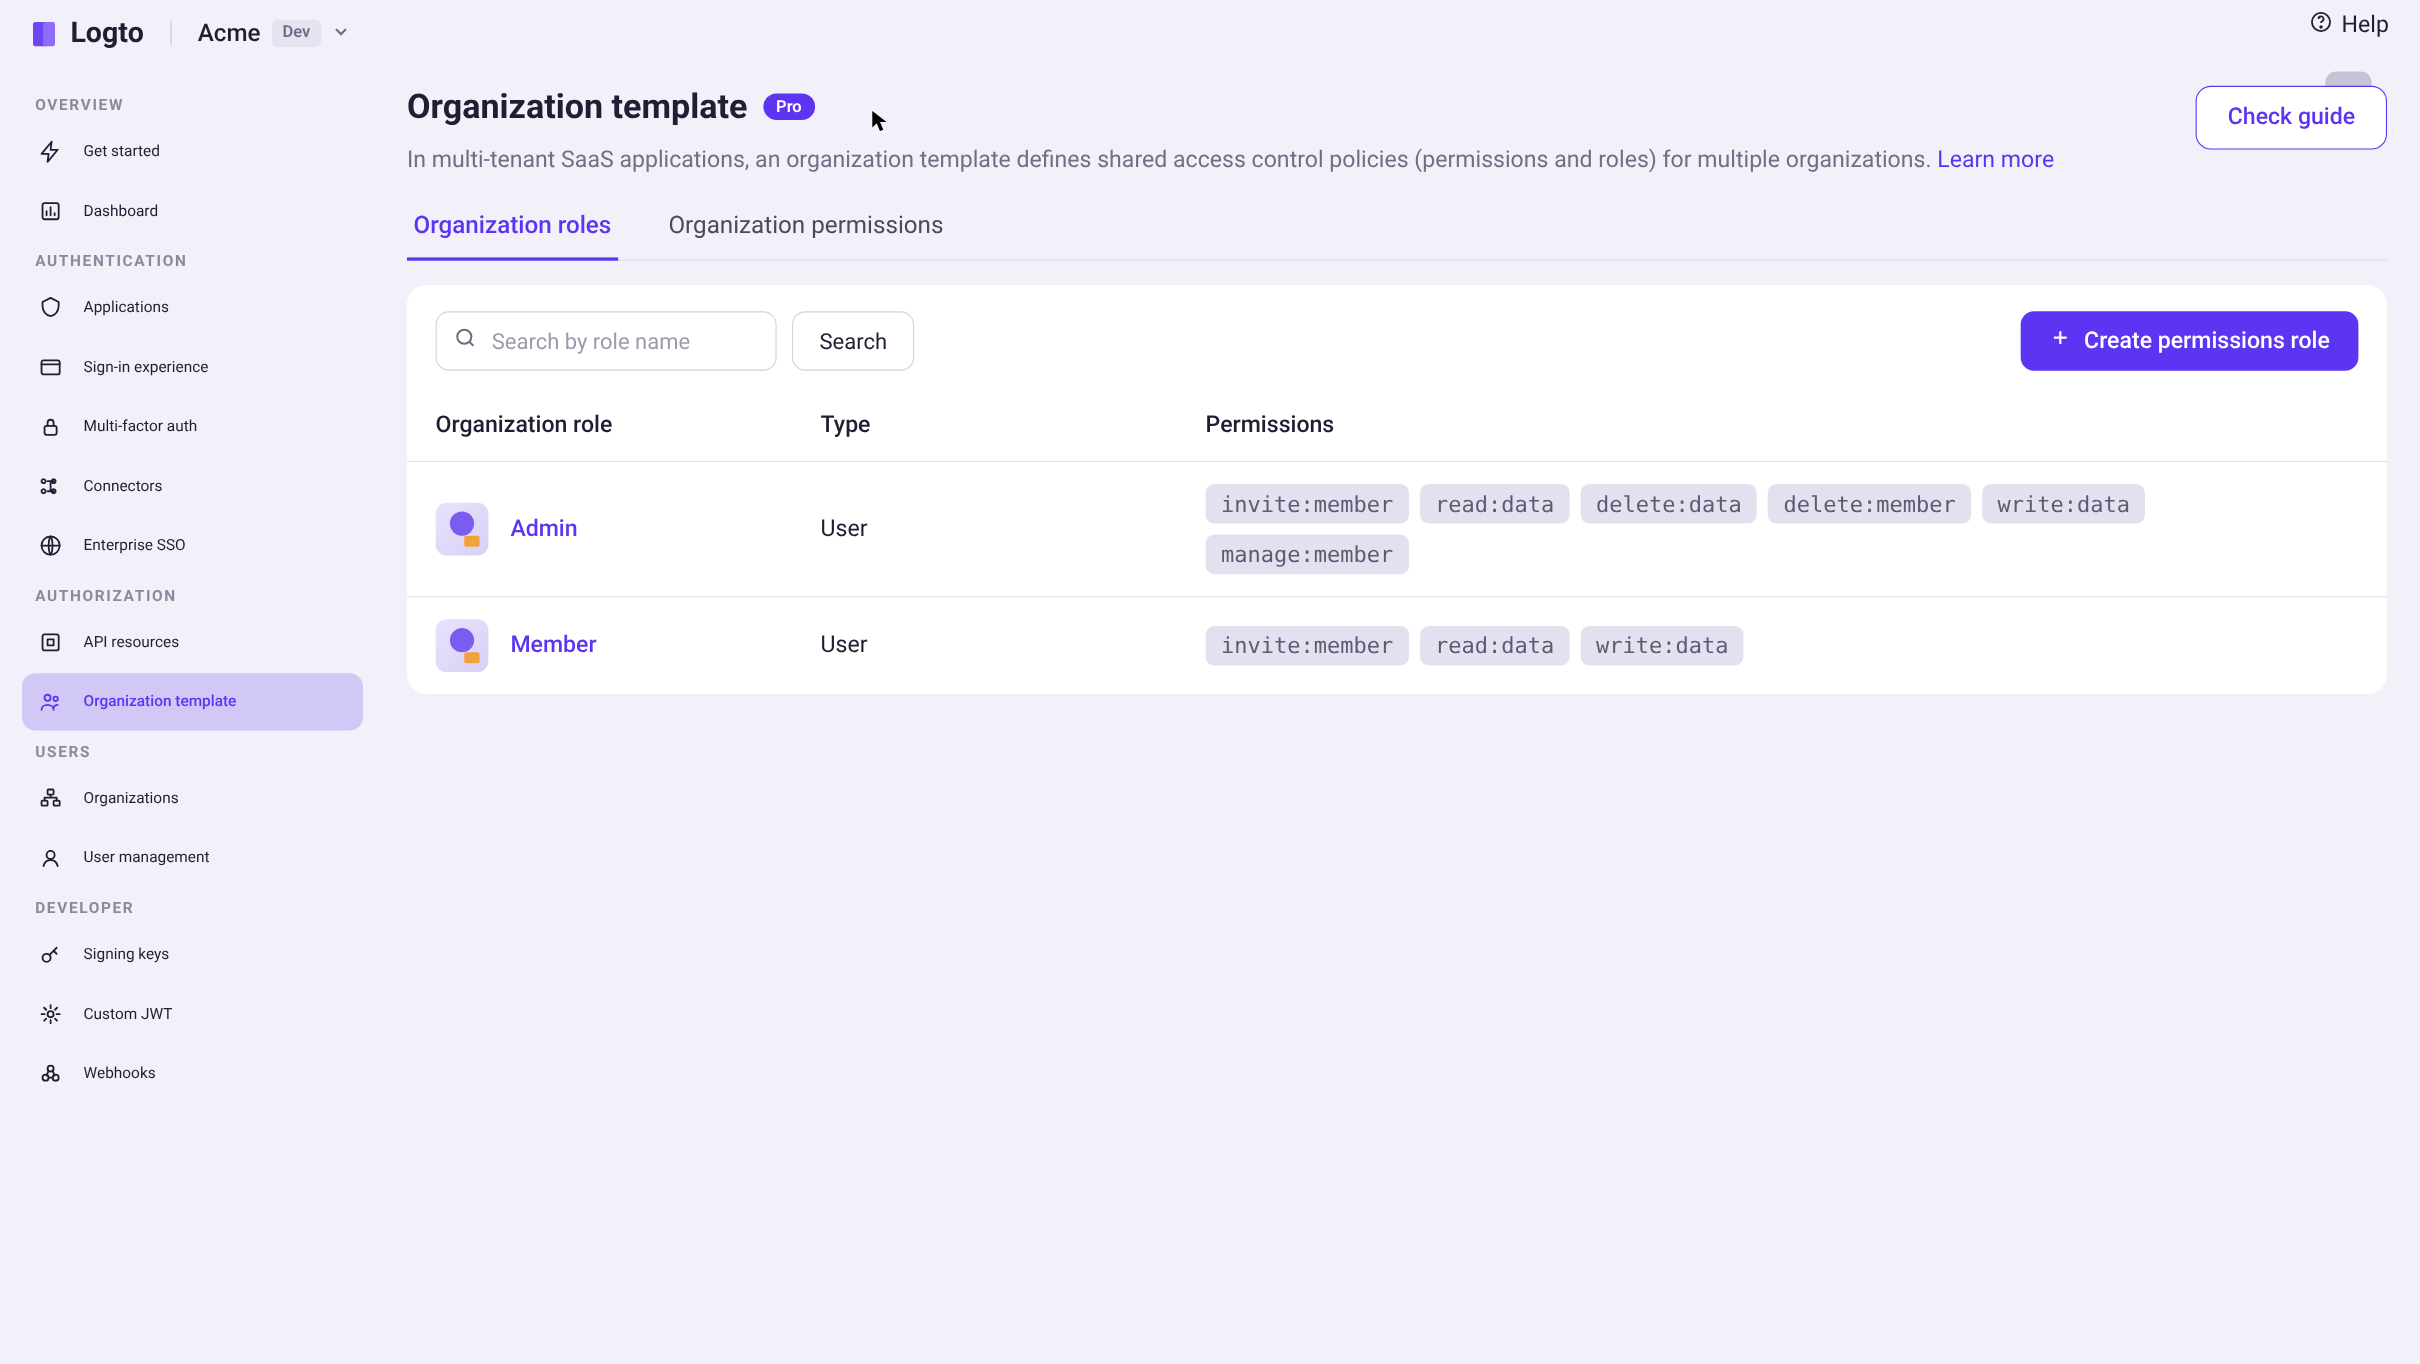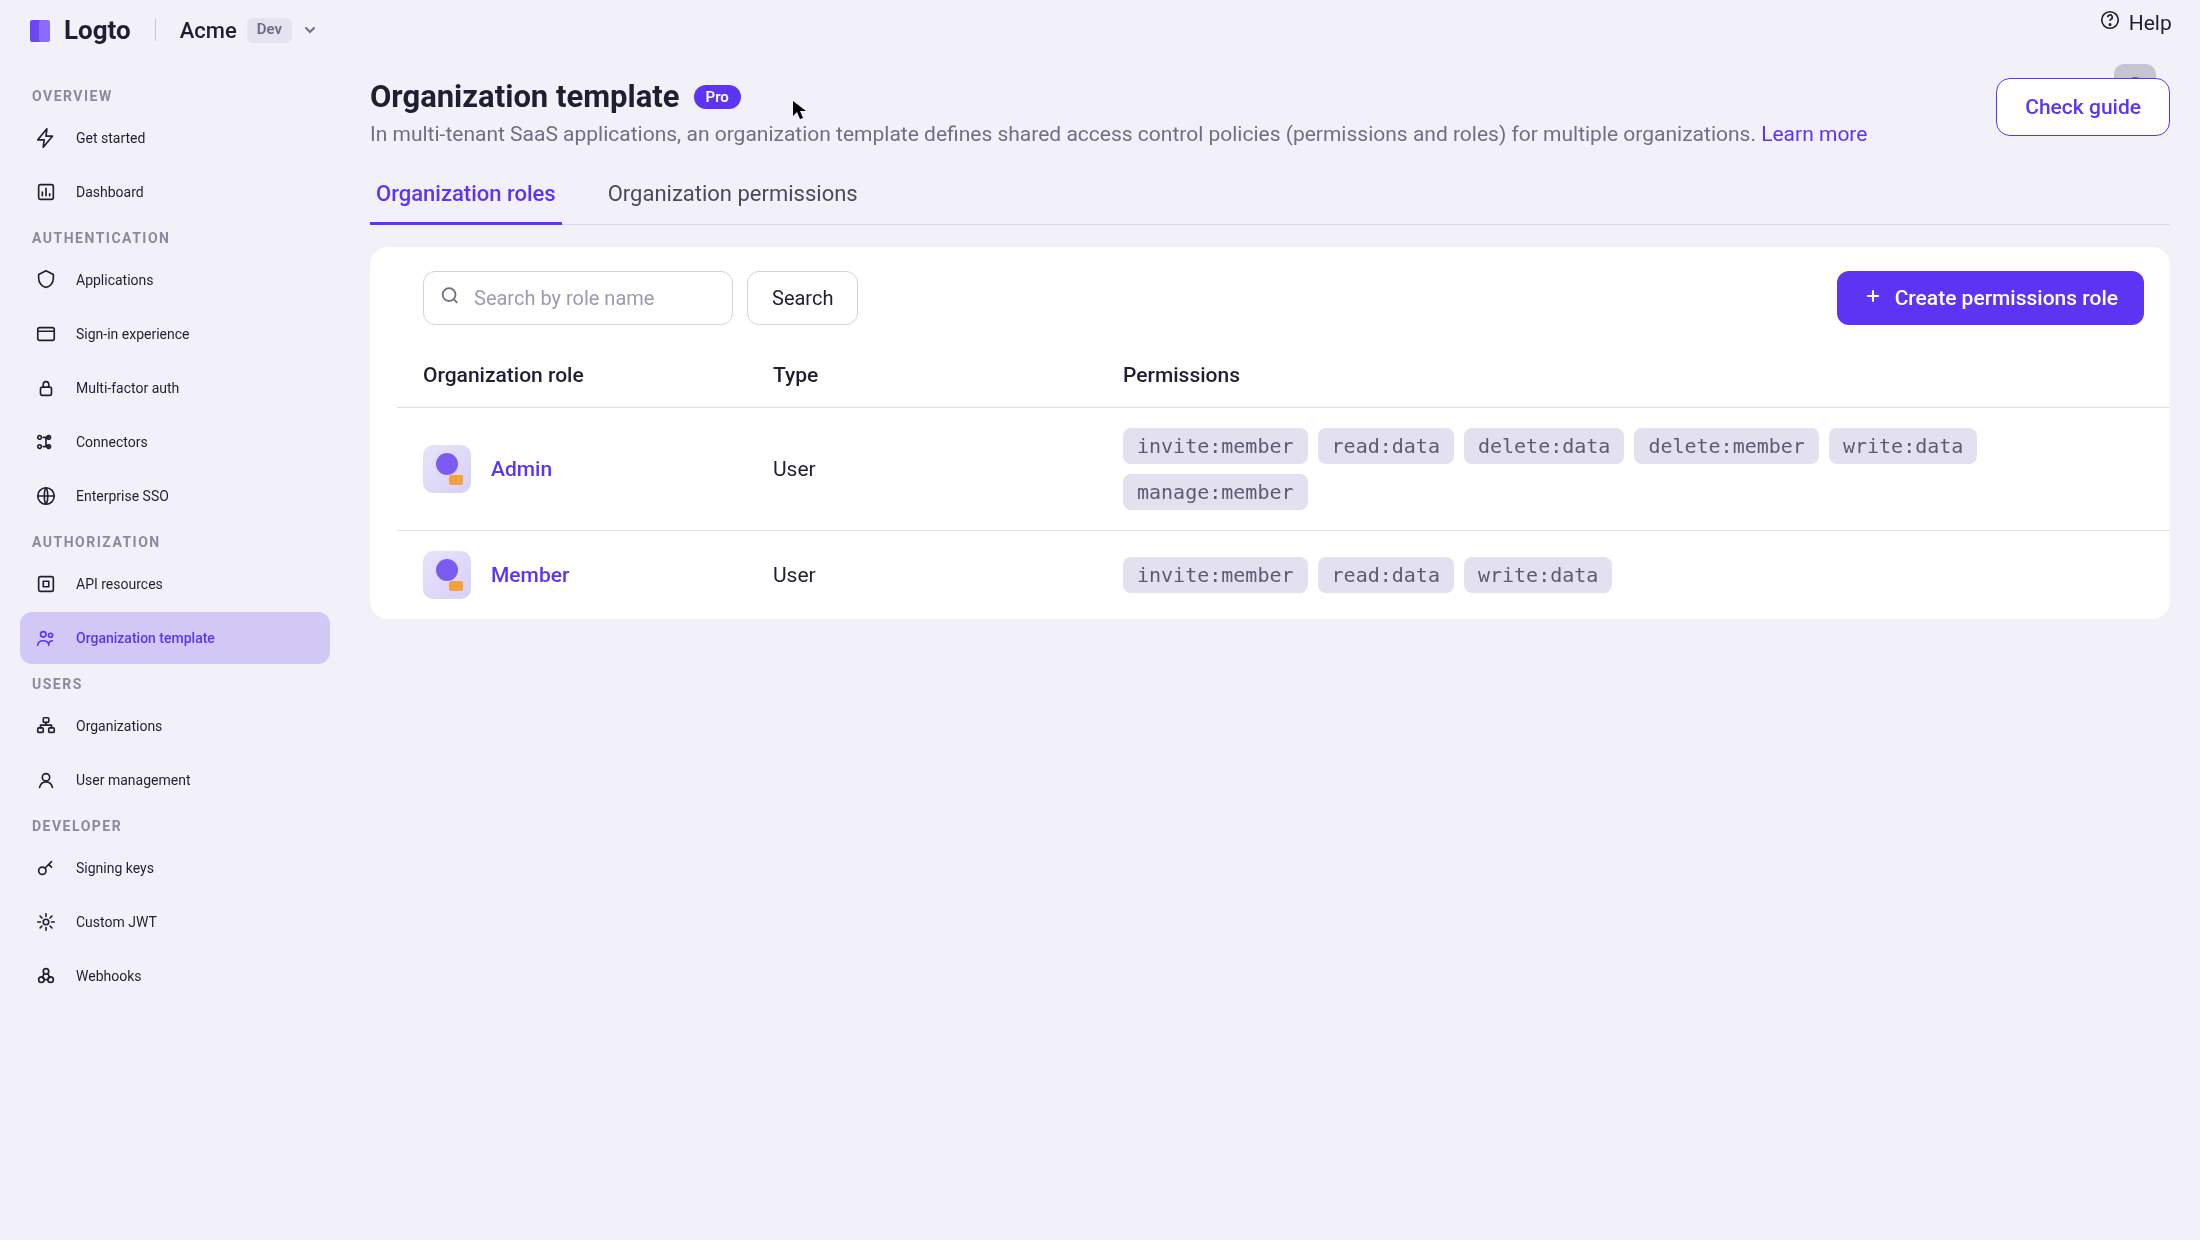--- a/index.html
+++ b/index.html
@@ -34,29 +34,29 @@
   
   .nav-section-label{font-size:14px;font-weight:700;letter-spacing:1.5px;color:var(--text-muted);padding:10px 12px 8px;}
   .nav-item{display:flex;align-items:center;gap:18px;padding:14px 14px;border-radius:12px;color:var(--text);font-size:14px;cursor:pointer;margin-bottom:2px;}
   .nav-item.active{background:#D1C8F5;color:var(--purple);font-weight:500;}
   .nav-icon{width:24px;height:24px;flex-shrink:0;display:flex;align-items:center;justify-content:center;}
   .nav-icon svg{width:22px;height:22px;stroke:currentColor;fill:none;stroke-width:1.8;}
   
   .page-header{display:flex;align-items:flex-start;gap:20px;}
   .page-title-row{display:flex;align-items:center;gap:14px;}
   .page-title{font-size:31px;font-weight:700;}
-  .page-sub{color:#6F6F85;font-size:21px;margin-top:4px;line-height:1.45;}
+  .page-sub{color:#6F6F85;font-size:21px;margin-top:16px;line-height:1.45;}
   .page-sub a{color:var(--purple);text-decoration:none;}
   .btn-outline{margin-left:auto;background:var(--white);border:1.5px solid var(--purple);color:var(--purple);font-size:21px;font-weight:500;padding:16px 28px;border-radius:14px;cursor:pointer;}
   
   .tabs{display:flex;gap:40px;border-bottom:1px solid #DBD9E8;margin-top:22px;}
   .tab{padding:10px 6px 16px;font-size:22px;color:#4A4A5E;cursor:pointer;border-bottom:3px solid transparent;margin-bottom:-1px;}
   .tab.active{color:var(--purple);border-bottom-color:var(--purple);font-weight:500;}
   
-  .card{background:var(--white);border-radius:18px;margin-top:22px;overflow:hidden;padding-left:27px;}
+  .card{background:var(--white);border-radius:18px;margin-top:22px;overflow:hidden;}
   .card-toolbar{display:flex;align-items:center;gap:14px;padding:24px 26px;}
   .search-wrap{position:relative;width:310px;}
   .search-wrap input{width:100%;height:54px;border:1.5px solid #D3D1E0;border-radius:12px;padding:0 14px 0 50px;font-size:20px;background:#fff;color:var(--text);}
   .search-wrap input::placeholder{color:#9B9BB0;}
   .search-wrap .icon{position:absolute;left:16px;top:50%;transform:translateY(-50%);color:#6E6E85;}
   .btn-secondary{height:54px;border:1.5px solid #D3D1E0;background:#fff;border-radius:12px;padding:0 24px;font-size:20px;color:var(--text);cursor:pointer;}
   .btn-primary{margin-left:auto;height:54px;background:var(--purple);color:#fff;border:none;border-radius:12px;padding:0 26px;font-size:21px;font-weight:500;display:flex;align-items:center;gap:12px;cursor:pointer;}
   
   table{width:100%;border-collapse:collapse;}
   thead th{text-align:left;font-weight:500;font-size:21px;color:var(--text);padding:14px 26px 20px;border-bottom:1px solid var(--border);}

